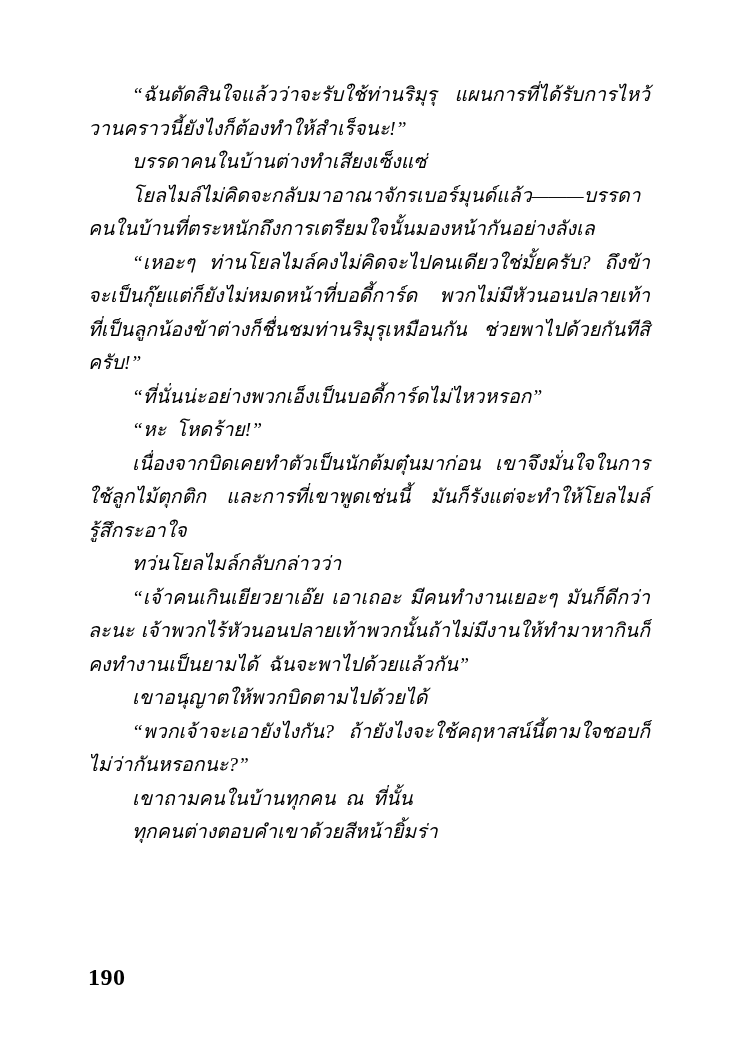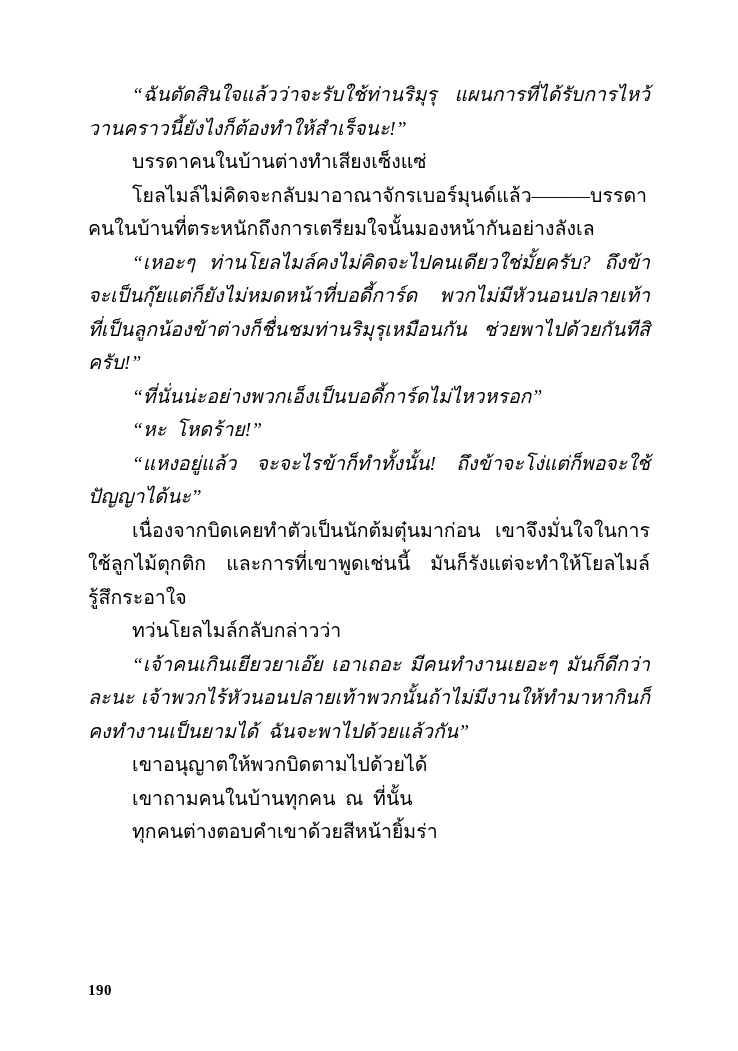--- a/index.html
+++ b/index.html
@@ -27,48 +27,49 @@
   .body-text {
     font-size: 19.5px;
     line-height: 33.5px;
     text-align: justify;
     text-justify: inter-word;
   }
   .para {
     margin: 0;
     text-indent: 44px;
     white-space: pre-wrap;
+    font-style: italic;
   }
   .para.italic {
     font-style: italic;
   }
   .page-number {
     position: absolute;
     left: 88px;
-    bottom: 52px;
-    font-size: 15px;
+    bottom: 60px;
+    font-size: 24px;
     font-family: "Liberation Serif", "DejaVu Serif", serif;
     font-weight: bold;
     letter-spacing: 0.5px;
     margin-top: 7px;
   }
 </style>
 </head>
 <body>
 
 <div class="page">
   <div class="body-text">
     <p class="para italic">“ฉันตัดสินใจแล้วว่าจะรับใช้ท่านริมุรุ แผนการที่ได้รับการไหว้วานคราวนี้ยังไงก็ต้องทำให้สำเร็จนะ!”</p>
     <p class="para">บรรดาคนในบ้านต่างทำเสียงเซ็งแซ่</p>
     <p class="para">โยลไมล์ไม่คิดจะกลับมาอาณาจักรเบอร์มุนด์แล้ว———บรรดาคนในบ้านที่ตระหนักถึงการเตรียมใจนั้นมองหน้ากันอย่างลังเล</p>
     <p class="para italic">“เหอะๆ ท่านโยลไมล์คงไม่คิดจะไปคนเดียวใช่มั้ยครับ? ถึงข้าจะเป็นกุ๊ยแต่ก็ยังไม่หมดหน้าที่บอดี้การ์ด  พวกไม่มีหัวนอนปลายเท้าที่เป็นลูกน้องข้าต่างก็ชื่นชมท่านริมุรุเหมือนกัน  ช่วยพาไปด้วยกันทีสิครับ!”</p>
     <p class="para italic">“ที่นั่นน่ะอย่างพวกเอ็งเป็นบอดี้การ์ดไม่ไหวหรอก”</p>
     <p class="para italic">“หะ  โหดร้าย!”</p>
-    <p class="para italic">“แหงอยู่แล้ว จะจะไรข้าก็ทำทั้งนั้น! ถึงข้าจะโง่แต่ก็พอจะใช้ปัญญาได้นะ”</p>
     <p class="para">เนื่องจากบิดเคยทำตัวเป็นนักต้มตุ๋นมาก่อน เขาจึงมั่นใจในการใช้ลูกไม้ตุกติก  และการที่เขาพูดเช่นนี้  มันก็รังแต่จะทำให้โยลไมล์รู้สึกระอาใจ</p>
     <p class="para">ทว่นโยลไมล์กลับกล่าวว่า</p>
     <p class="para italic">“เจ้าคนเกินเยียวยาเอ๊ย เอาเถอะ มีคนทำงานเยอะๆ มันก็ดีกว่าละนะ เจ้าพวกไร้หัวนอนปลายเท้าพวกนั้นถ้าไม่มีงานให้ทำมาหากินก็คงทำงานเป็นยามได้  ฉันจะพาไปด้วยแล้วกัน”</p>
     <p class="para">เขาอนุญาตให้พวกบิดตามไปด้วยได้</p>
+    <p class="para italic">“พวกเจ้าจะเอายังไงกัน?  ถ้ายังไงจะใช้คฤหาสน์นี้ตามใจชอบก็ไม่ว่ากันหรอกนะ?”</p>
     <p class="para">เขาถามคนในบ้านทุกคน  ณ  ที่นั้น</p>
     <p class="para">ทุกคนต่างตอบคำเขาด้วยสีหน้ายิ้มร่า</p>
   </div>
   <div class="page-number">190</div>
 </div>
 
 </body></html>

